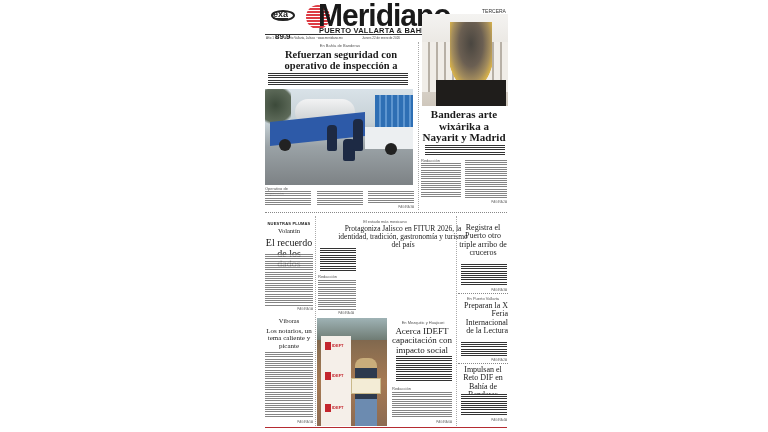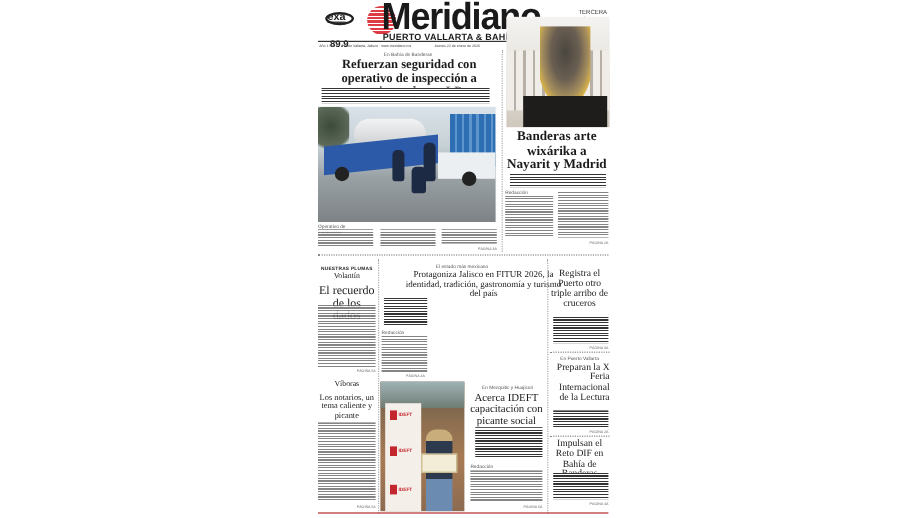--- a/index.html
+++ b/index.html
@@ -139,21 +139,21 @@
       <span class="banner-txt" style="top:7px;">IDEFT</span>
       <div class="banner-logo" style="top:36px;"></div>
       <span class="banner-txt" style="top:37px;">IDEFT</span>
       <div class="banner-logo" style="top:68px;"></div>
       <span class="banner-txt" style="top:69px;">IDEFT</span>
     </div>
     <div class="abs woman"></div>
     <div class="abs diploma"></div>
   </div>
   <div class="abs kicker" style="left:130px;top:320px;width:62px;">En Mezquitic y Huajicori</div>
-  <div class="abs head" style="left:128px;top:327px;width:64px;font-size:9px;font-weight:normal;">Acerca IDEFT capacitación con picante social</div>
+  <div class="abs head" style="left:128px;top:327px;width:64px;font-size:9px;font-weight:normal;">Acerca IDEFT capacitación con impacto social</div>
   <div class="abs lines-bold" style="left:134px;top:356px;width:56px;height:26px;"></div>
   <div class="abs kicker" style="left:130px;top:386px;width:30px;text-align:left;">Redacción</div>
   <div class="abs lines" style="left:130px;top:392px;width:60px;height:26px;"></div>
   <div class="abs sig" style="left:150px;top:420px;width:40px;">PÁGINA 6A</div>
 
   <div class="abs divider-v" style="left:194px;top:216px;height:212px;"></div>
 
   <div class="abs head" style="left:196px;top:224px;width:50px;font-size:8px;font-weight:normal;">Registra el Puerto otro triple arribo de cruceros</div>
   <div class="abs lines-bold" style="left:199px;top:264px;width:46px;height:22px;"></div>
   <div class="abs sig" style="left:200px;top:288px;width:45px;">PÁGINA 3A</div>

